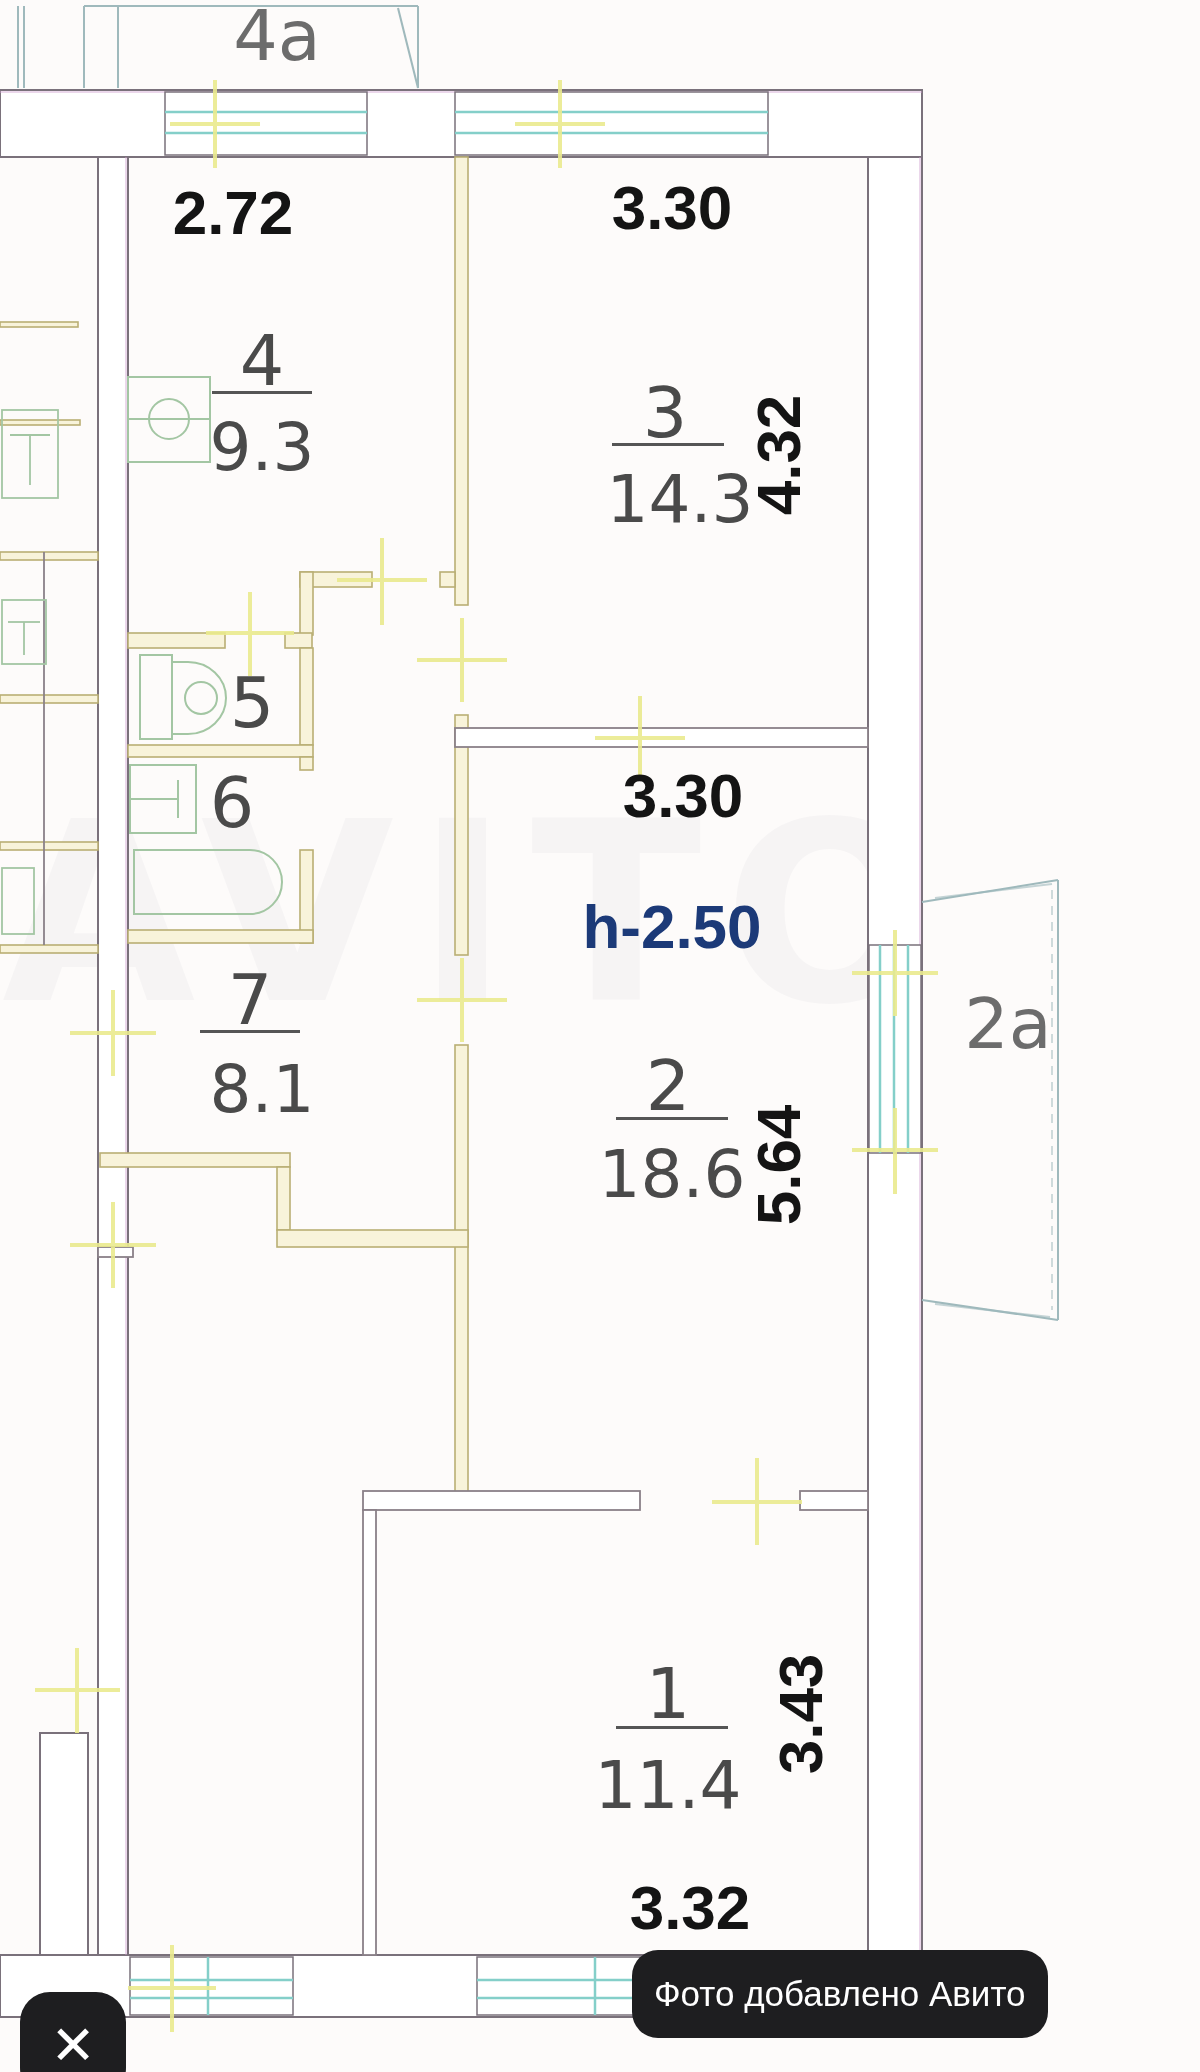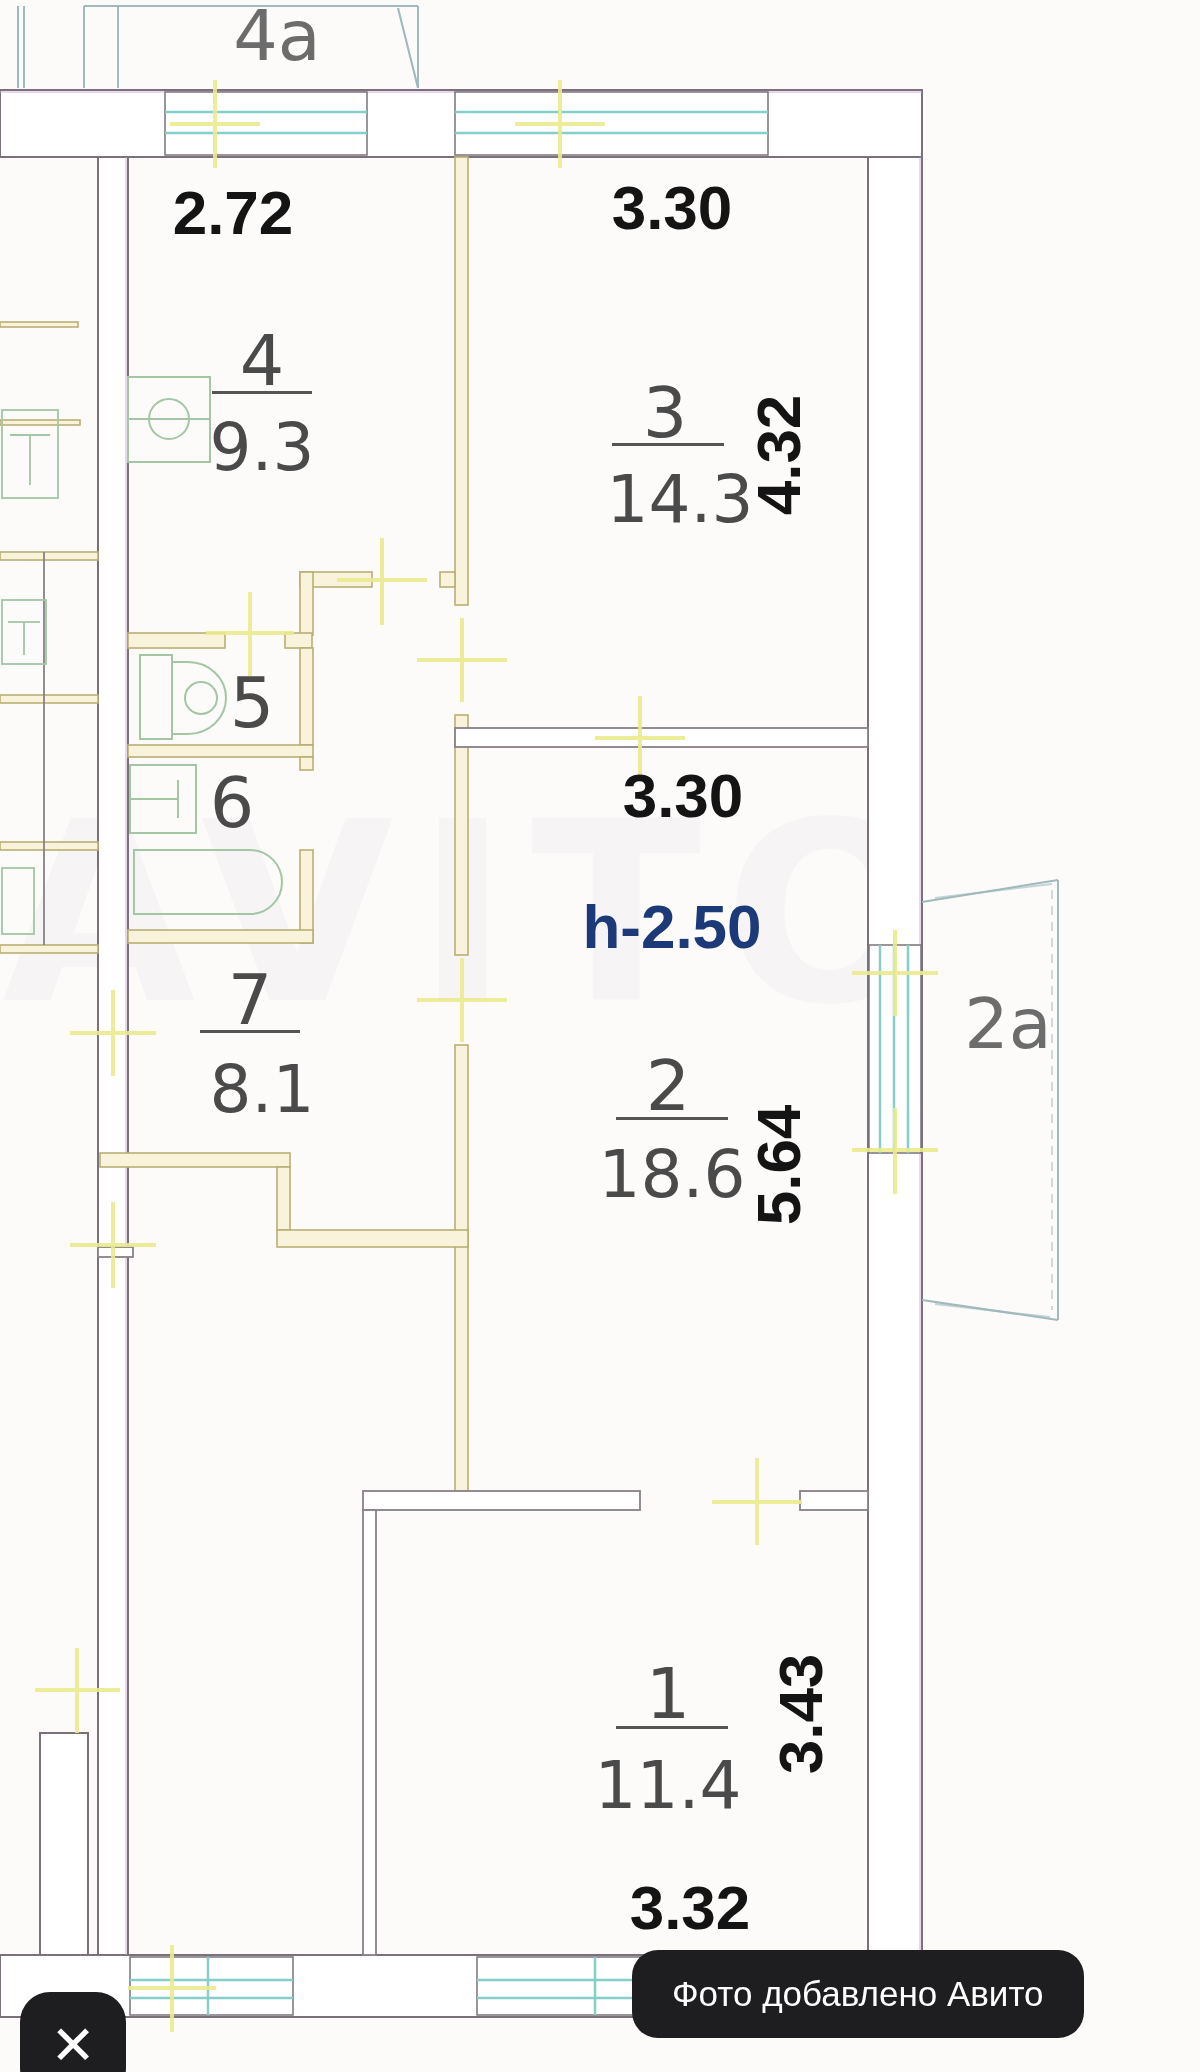--- a/index.html
+++ b/index.html
@@ -48,21 +48,21 @@
     fill:#7e7e92;
     opacity:0.05;
     text-anchor:middle;
   }
 
   
   .badge{
     position:absolute;
     left:632px;top:1950px;
     height:88px;
-    padding:0 40px;
+    padding:0 22px;
     background:#1e1e20;
     border-radius:26px;
     display:flex;align-items:center;justify-content:center;
     color:#ffffff;
     font-size:35px;
     font-family:"Liberation Sans", sans-serif;
     white-space:nowrap;
   }
   .close-btn{
     position:absolute;

